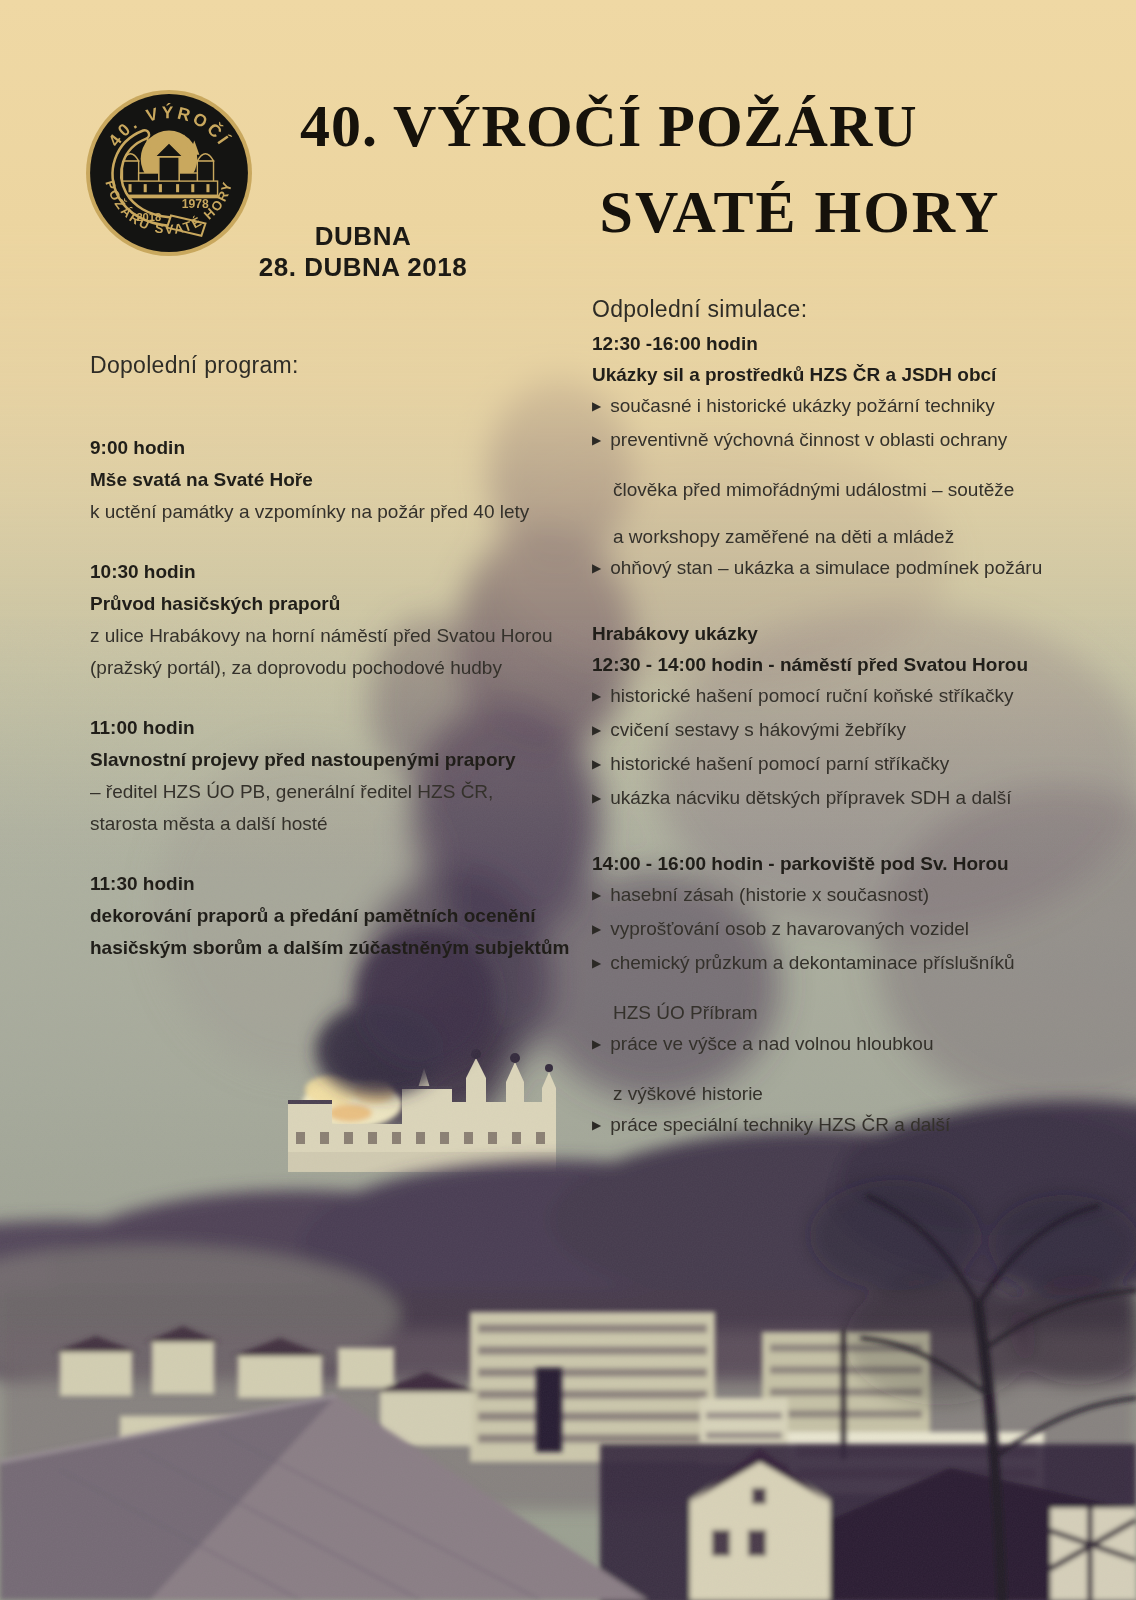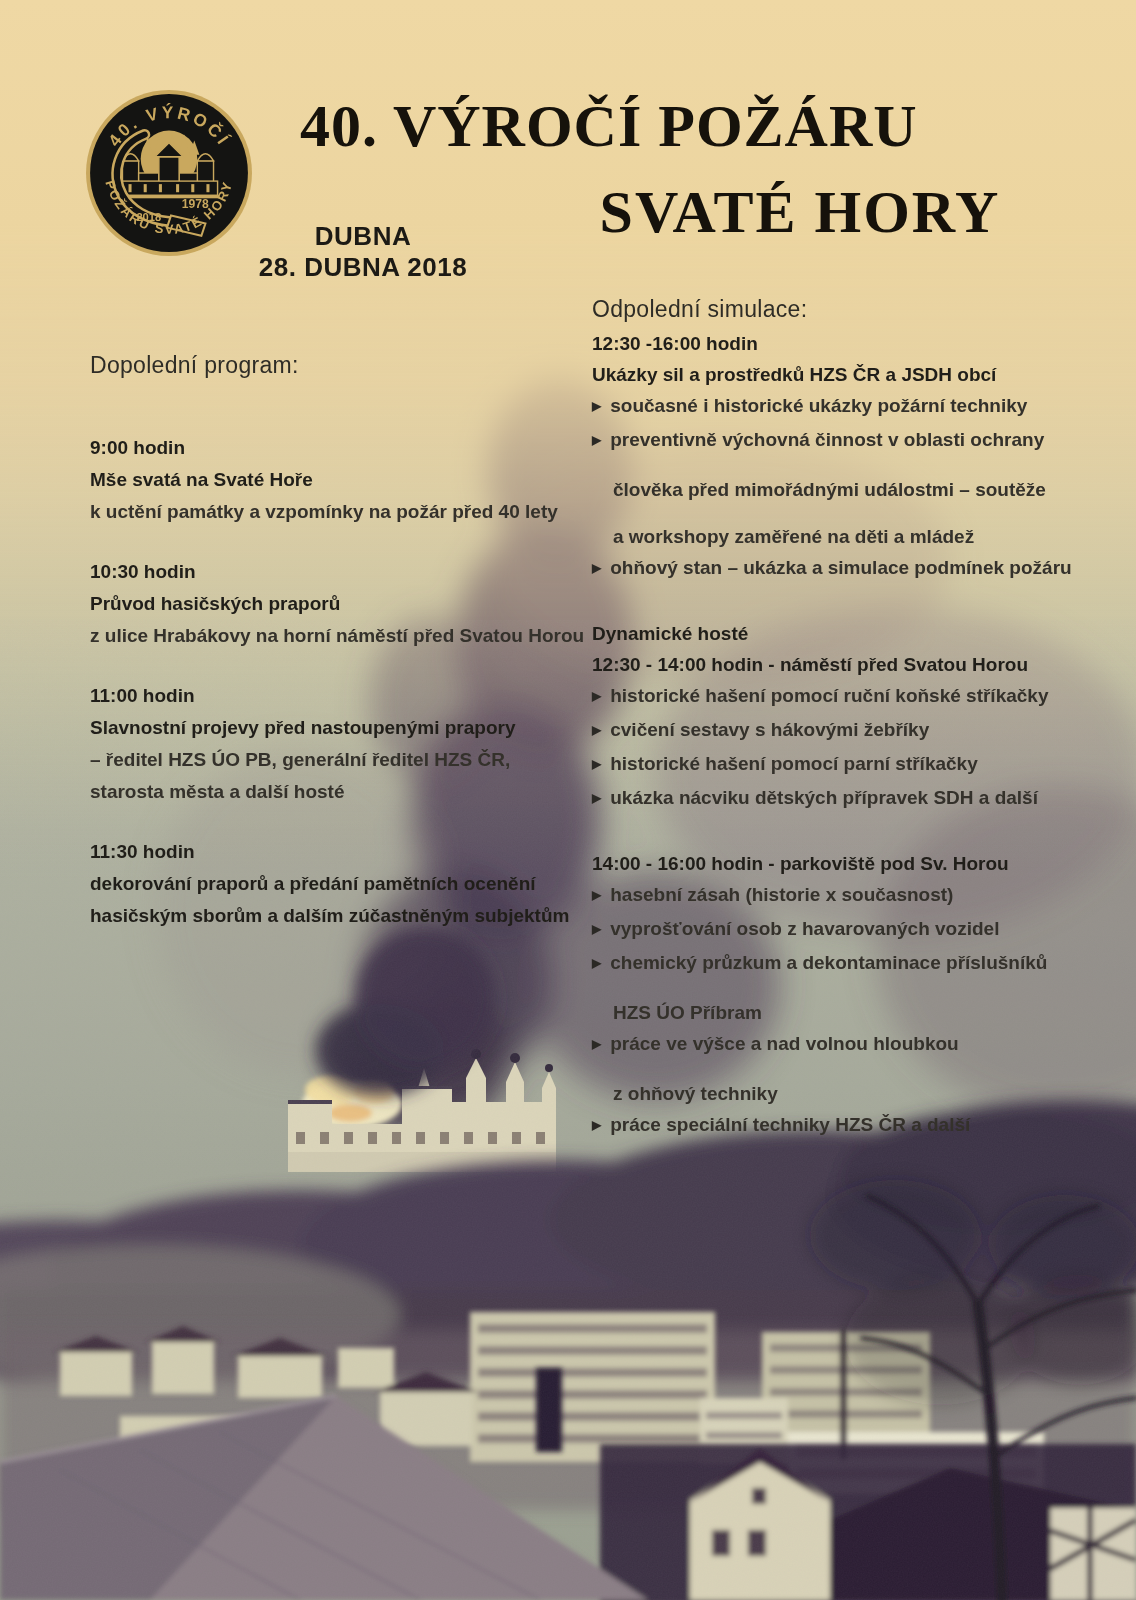--- a/index.html
+++ b/index.html
@@ -16,21 +16,21 @@
   .date{position:absolute;left:238px;top:221px;width:250px;text-align:center;
         font-size:26px;font-weight:bold;color:#1c1a15;line-height:31px;letter-spacing:.5px;}
   .heading{position:absolute;font-size:23px;color:#2e2c26;letter-spacing:.3px;white-space:nowrap;}
   .heading.morning{left:90px;top:352px;}
   .heading.afternoon{left:592px;top:296px;}
   .col{position:absolute;}
   .col.morning{left:90px;top:432px;width:480px;}
   .col.afternoon{left:592px;top:328px;width:544px;}
   .section{margin-bottom:28px;}
   .col.afternoon .section{margin-bottom:32px;}
-  .line{font-size:19px;line-height:32px;color:#34312b;white-space:nowrap;font-weight:bold;}
+  .line{font-size:19px;line-height:32px;color:#34312b;white-space:nowrap;}
   .col.afternoon .line{line-height:31px;}
   .line.bold{font-weight:bold;color:#201e19;}
   .line.indent{padding-left:21px;margin-top:16px;}
   .bullet{display:inline-block;font-size:12px;margin-right:9px;color:#2b2925;
           transform:translateY(-2px);}
 </style>
 </head>
 <body>
 
 <div class="poster">
@@ -279,20 +279,21 @@
   <div class="col morning">
       <div class="section">
         <div class="line bold"><span>9:00 hodin</span></div>
         <div class="line bold"><span>Mše svatá na Svaté Hoře</span></div>
         <div class="line"><span>k uctění památky a vzpomínky na požár před 40 lety</span></div>
       </div>
       <div class="section">
         <div class="line bold"><span>10:30 hodin</span></div>
         <div class="line bold"><span>Průvod hasičských praporů</span></div>
         <div class="line"><span>z ulice Hrabákovy na horní náměstí před Svatou Horou</span></div>
+        <div class="line"><span>(pražský portál), za doprovodu pochodové hudby</span></div>
       </div>
       <div class="section">
         <div class="line bold"><span>11:00 hodin</span></div>
         <div class="line bold"><span>Slavnostní projevy před nastoupenými prapory</span></div>
         <div class="line"><span>– ředitel HZS ÚO PB, generální ředitel HZS ČR,</span></div>
         <div class="line"><span>starosta města a další hosté</span></div>
       </div>
       <div class="section">
         <div class="line bold"><span>11:30 hodin</span></div>
         <div class="line bold"><span>dekorování praporů a předání pamětních ocenění</span></div>
@@ -303,32 +304,32 @@
       <div class="section">
         <div class="line bold"><span>12:30 -16:00 hodin</span></div>
         <div class="line bold"><span>Ukázky sil a prostředků HZS ČR a JSDH obcí</span></div>
         <div class="line"><span class="bullet">▶</span><span>současné i historické ukázky požární techniky</span></div>
         <div class="line"><span class="bullet">▶</span><span>preventivně výchovná činnost v oblasti ochrany</span></div>
         <div class="line indent"><span>člověka před mimořádnými událostmi – soutěže</span></div>
         <div class="line indent"><span>a workshopy zaměřené na děti a mládež</span></div>
         <div class="line"><span class="bullet">▶</span><span>ohňový stan – ukázka a simulace podmínek požáru</span></div>
       </div>
       <div class="section">
-        <div class="line bold"><span>Dynamické hosté</span></div>
+        <div class="line bold"><span>Hrabákovy ukázky</span></div>
         <div class="line bold"><span>12:30 - 14:00 hodin - náměstí před Svatou Horou</span></div>
         <div class="line"><span class="bullet">▶</span><span>historické hašení pomocí ruční koňské stříkačky</span></div>
         <div class="line"><span class="bullet">▶</span><span>cvičení sestavy s hákovými žebříky</span></div>
         <div class="line"><span class="bullet">▶</span><span>historické hašení pomocí parní stříkačky</span></div>
         <div class="line"><span class="bullet">▶</span><span>ukázka nácviku dětských přípravek SDH a další</span></div>
       </div>
       <div class="section">
         <div class="line bold"><span>14:00 - 16:00 hodin - parkoviště pod Sv. Horou</span></div>
         <div class="line"><span class="bullet">▶</span><span>hasební zásah (historie x současnost)</span></div>
         <div class="line"><span class="bullet">▶</span><span>vyprošťování osob z havarovaných vozidel</span></div>
         <div class="line"><span class="bullet">▶</span><span>chemický průzkum a dekontaminace příslušníků</span></div>
         <div class="line indent"><span>HZS ÚO Příbram</span></div>
         <div class="line"><span class="bullet">▶</span><span>práce ve výšce a nad volnou hloubkou</span></div>
-        <div class="line indent"><span>z ohňový techniky</span></div>
+        <div class="line indent"><span>z výškové historie</span></div>
         <div class="line"><span class="bullet">▶</span><span>práce speciální techniky HZS ČR a další</span></div>
       </div>
     </div>
 
 </div>
 
 </body></html>

